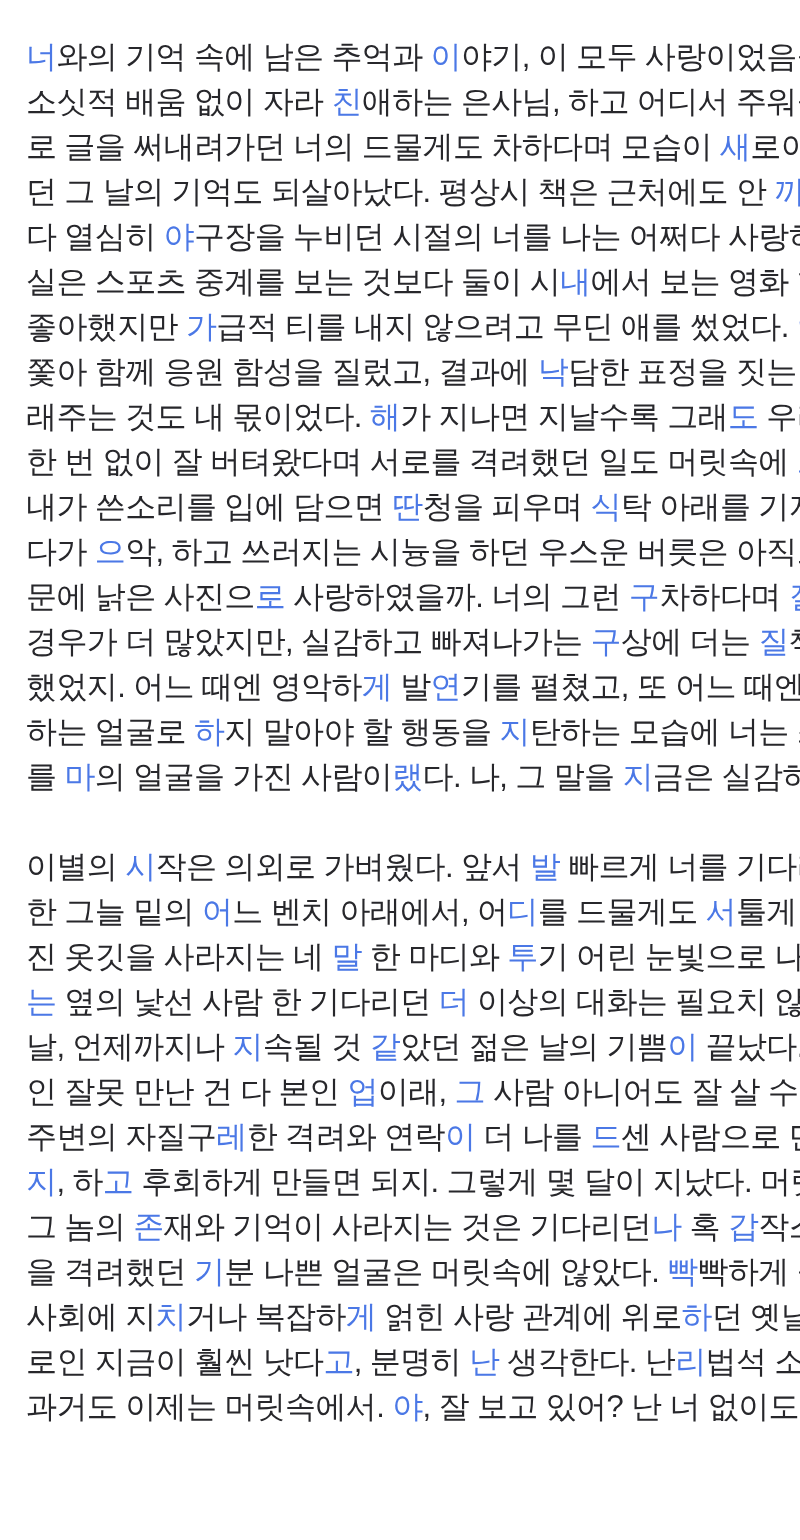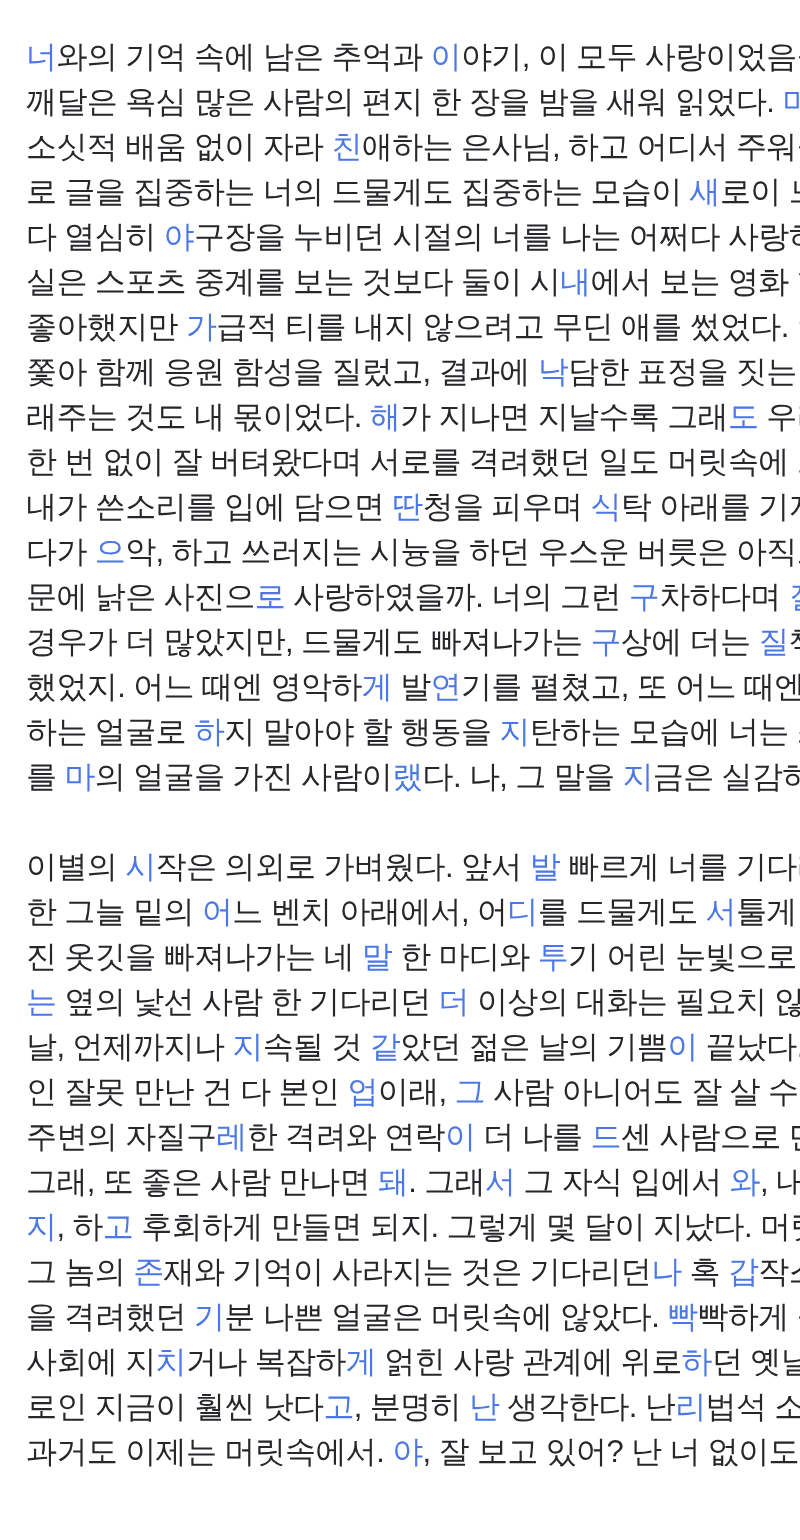--- a/index.html
+++ b/index.html
@@ -35,46 +35,45 @@
   .seg.hl {
     color: var(--hl, #4b78e6);
   }
 </style>
 </head>
 <body style="background: rgb(255, 255, 255);">
 
 <div class="doc">
     <div class="paragraph">
       <div class="line"><span class="seg hl">너</span><span class="seg">와의 기억 속에 남은 추억과 </span><span class="seg hl">이</span><span class="seg">야기, 이 모두 사랑이었음을 뒤늦게</span></div>
-      <div class="line"><span class="seg">깨달은 욕심 많은 사람의 편지 한 장을 밤을 새워 읽었다. </span><span class="seg hl">미</span></div>
       <div class="line"><span class="seg">소싯적 배움 없이 자라 </span><span class="seg hl">친</span><span class="seg">애하는 은사님, 하고 어디서 주워들은 문구</span></div>
-      <div class="line"><span class="seg">로 글을 집중하는 너의 드물게도 집중하는 모습이 </span><span class="seg hl">새</span><span class="seg">로이 느껴지</span></div>
+      <div class="line"><span class="seg">로 글을 써내려가던 너의 드물게도 차하다며 모습이 </span><span class="seg hl">새</span><span class="seg">로이 느껴지</span></div>
+      <div class="line"><span class="seg">던 그 날의 기억도 되살아났다. 평상시 책은 근처에도 안 </span><span class="seg hl">끼</span></div>
       <div class="line"><span class="seg">다 열심히 </span><span class="seg hl">야</span><span class="seg">구장을 누비던 시절의 너를 나는 어쩌다 사랑하였을까.</span></div>
       <div class="line"><span class="seg">실은 스포츠 중계를 보는 것보다 둘이 시</span><span class="seg hl">내</span><span class="seg">에서 보는 영화 한 편을 더</span></div>
       <div class="line"><span class="seg">좋아했지만 </span><span class="seg hl">가</span><span class="seg">급적 티를 내지 않으려고 무딘 애를 썼었다. </span><span class="seg hl">연</span></div>
       <div class="line"><span class="seg">쫓아 함께 응원 함성을 질렀고, 결과에 </span><span class="seg hl">낙</span><span class="seg">담한 표정을 짓는 연인을 달</span></div>
       <div class="line"><span class="seg">래주는 것도 내 몫이었다. </span><span class="seg hl">해</span><span class="seg">가 지나면 지날수록 그래</span><span class="seg hl">도</span><span class="seg"> 우리 큰 싸움</span></div>
       <div class="line"><span class="seg">한 번 없이 잘 버텨왔다며 서로를 격려했던 일도 머릿속에 </span><span class="seg hl">그</span></div>
       <div class="line"><span class="seg">내가 쓴소리를 입에 담으면 </span><span class="seg hl">딴</span><span class="seg">청을 피우며 </span><span class="seg hl">식</span><span class="seg">탁 아래를 기지로 삼았</span></div>
       <div class="line"><span class="seg">다가 </span><span class="seg hl">으</span><span class="seg">악, 하고 쓰러지는 시늉을 하던 우스운 버릇은 아직도 냉장고</span></div>
       <div class="line"><span class="seg">문에 낡은 사진으</span><span class="seg hl">로</span><span class="seg"> 사랑하였을까. 너의 그런 </span><span class="seg hl">구</span><span class="seg">차하다며 </span><span class="seg hl">질</span></div>
-      <div class="line"><span class="seg">경우가 더 많았지만, 드물게도 빠져나가는 </span><span class="seg hl">구</span><span class="seg">상에 더는 </span><span class="seg hl">질</span><span class="seg">책</span></div>
+      <div class="line"><span class="seg">경우가 더 많았지만, 실감하고 빠져나가는 </span><span class="seg hl">구</span><span class="seg">상에 더는 </span><span class="seg hl">질</span><span class="seg">책</span></div>
       <div class="line"><span class="seg">했었지. 어느 때엔 영악하</span><span class="seg hl">게</span><span class="seg"> 발</span><span class="seg hl">연</span><span class="seg">기를 펼쳤고, 또 어느 때엔 희희낙</span></div>
       <div class="line"><span class="seg">하는 얼굴로 </span><span class="seg hl">하</span><span class="seg">지 말아야 할 행동을 </span><span class="seg hl">지</span><span class="seg">탄하는 모습에 너는 스스로</span></div>
       <div class="line"><span class="seg">를 </span><span class="seg hl">마</span><span class="seg">의 얼굴을 가진 사람이</span><span class="seg hl">랬</span><span class="seg">다. 나, 그 말을 </span><span class="seg hl">지</span><span class="seg">금은 실감하고 있어.</span></div>
     </div>
     <div class="paragraph">
       <div class="line"><span class="seg">이별의 </span><span class="seg hl">시</span><span class="seg">작은 의외로 가벼웠다. 앞서 </span><span class="seg hl">발</span><span class="seg"> 빠르게 너를 기다리던 시원</span></div>
       <div class="line"><span class="seg">한 그늘 밑의 </span><span class="seg hl">어</span><span class="seg">느 벤치 아래에서, 어</span><span class="seg hl">디</span><span class="seg">를 드물게도 </span><span class="seg hl">서</span><span class="seg">툴게 흐트러</span></div>
-      <div class="line"><span class="seg">진 옷깃을 빠져나가는 네 </span><span class="seg hl">말</span><span class="seg"> 한 마디와 </span><span class="seg hl">투</span><span class="seg">기 어린 눈빛으로 나를 바라보</span></div>
+      <div class="line"><span class="seg">진 옷깃을 사라지는 네 </span><span class="seg hl">말</span><span class="seg"> 한 마디와 </span><span class="seg hl">투</span><span class="seg">기 어린 눈빛으로 나를 바라보</span></div>
       <div class="line"><span class="seg hl">는</span><span class="seg"> 옆의 낯선 사람 한 기다리던 </span><span class="seg hl">더</span><span class="seg"> 이상의 대화는 필요치 않았다. </span></div>
       <div class="line"><span class="seg">날, 언제까지나 </span><span class="seg hl">지</span><span class="seg">속될 것 </span><span class="seg hl">같</span><span class="seg">았던 젊은 날의 기쁨</span><span class="seg hl">이</span><span class="seg"> 끝났다. 원래 애</span></div>
       <div class="line"><span class="seg">인 잘못 만난 건 다 본인 </span><span class="seg hl">업</span><span class="seg">이래, </span><span class="seg hl">그</span><span class="seg"> 사람 아니어도 잘 살 수 있잖아.</span></div>
       <div class="line"><span class="seg">주변의 자질구</span><span class="seg hl">레</span><span class="seg">한 격려와 연락</span><span class="seg hl">이</span><span class="seg"> 더 나를 </span><span class="seg hl">드</span><span class="seg">센 사람으로 만들었다.</span></div>
-      <div class="line"><span class="seg">그래, 또 좋은 사람 만나면 </span><span class="seg hl">돼</span><span class="seg">. 그래</span><span class="seg hl">서</span><span class="seg"> 그 자식 입에서 </span><span class="seg hl">와</span><span class="seg">, 내</span></div>
       <div class="line"><span class="seg hl">지</span><span class="seg">, 하</span><span class="seg hl">고</span><span class="seg"> 후회하게 만들면 되지. 그렇게 몇 달이 지났다. 머릿속에서</span></div>
       <div class="line"><span class="seg">그 놈의 </span><span class="seg hl">존</span><span class="seg">재와 기억이 사라지는 것은 기다리던</span><span class="seg hl">나</span><span class="seg"> 혹 </span><span class="seg hl">갑</span><span class="seg">작스레 </span></div>
       <div class="line"><span class="seg">을 격려했던 </span><span class="seg hl">기</span><span class="seg">분 나쁜 얼굴은 머릿속에 않았다. </span><span class="seg hl">빡</span><span class="seg">빡하게 돌아가는</span></div>
       <div class="line"><span class="seg">사회에 지</span><span class="seg hl">치</span><span class="seg">거나 복잡하</span><span class="seg hl">게</span><span class="seg"> 얽힌 사랑 관계에 위로</span><span class="seg hl">하</span><span class="seg">던 옛날보다 홀</span></div>
       <div class="line"><span class="seg">로인 지금이 훨씬 낫다</span><span class="seg hl">고</span><span class="seg">, 분명히 </span><span class="seg hl">난</span><span class="seg"> 생각한다. 난</span><span class="seg hl">리</span><span class="seg">법석 소란을 떨던</span></div>
       <div class="line"><span class="seg">과거도 이제는 머릿속에서. </span><span class="seg hl">야</span><span class="seg">, 잘 보고 있어? 난 너 없이도 잘 살아.</span></div>
     </div>
   </div>
 
 </body></html>

